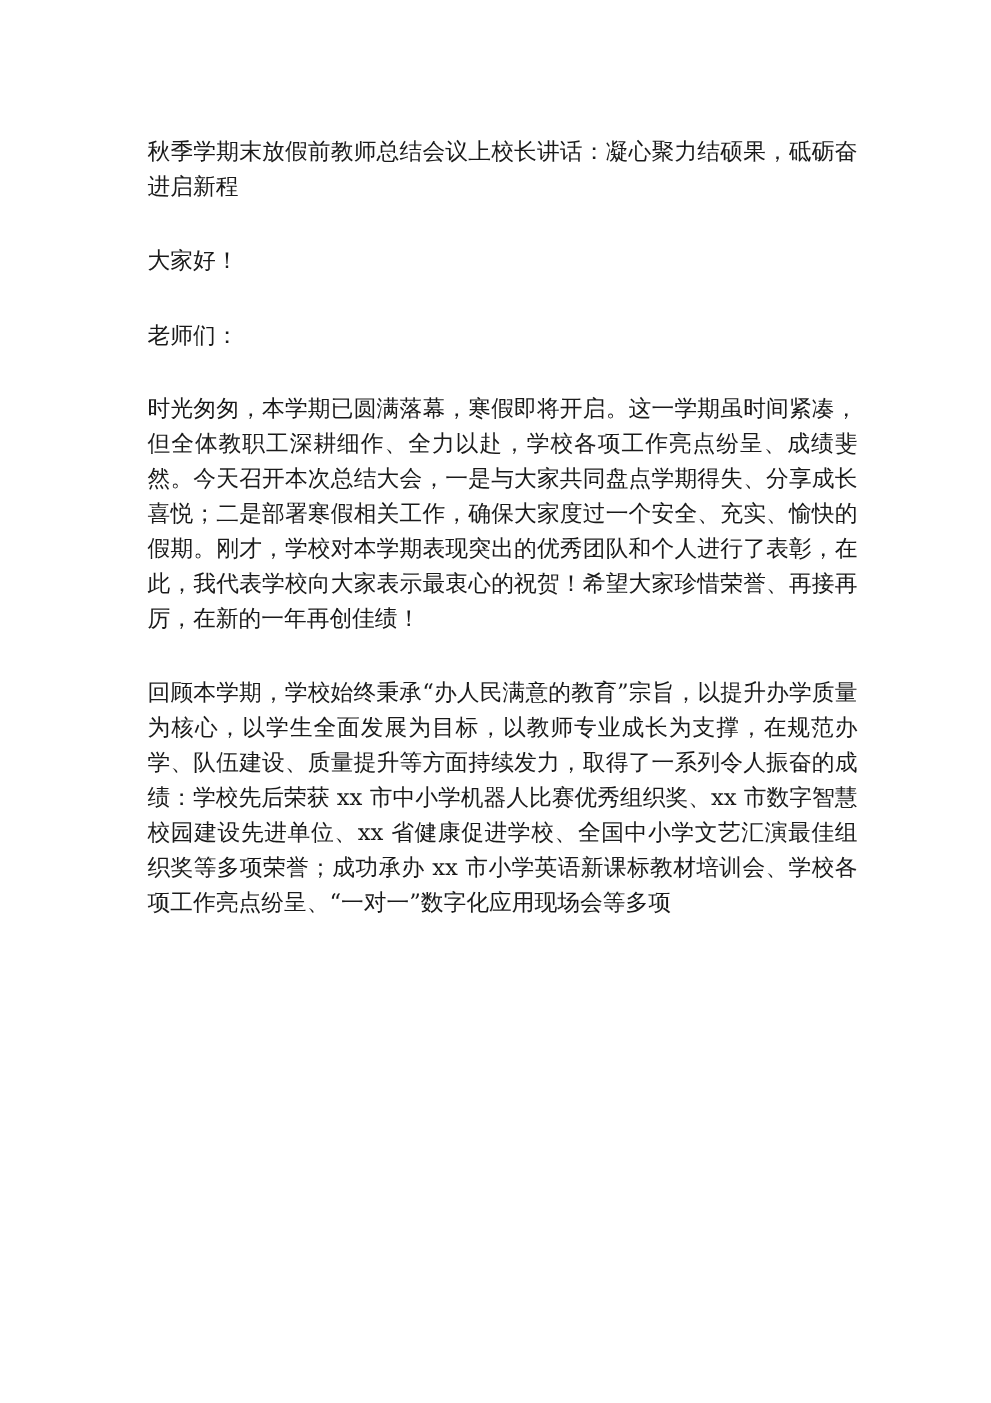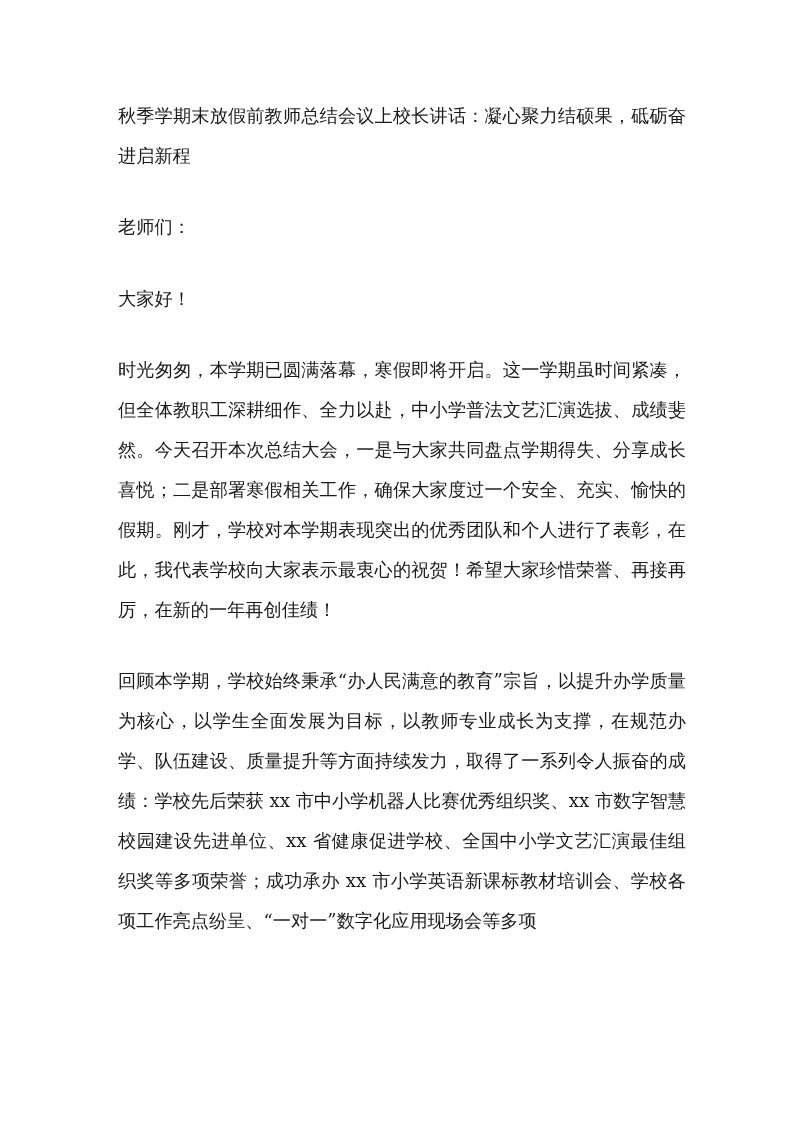--- a/index.html
+++ b/index.html
@@ -1,33 +1,33 @@
 <!DOCTYPE html>
 <html><head>
 <meta charset="utf-8">
 <style>
   html, body { margin: 0; padding: 0; background: #ffffff; }
   body { width: 793px; height: 1122px; position: relative; overflow: hidden; }
   .page {
     position: absolute;
     left: 118px;
-    top: 96px;
+    top: 108px;
     width: 568px;
     font-family: "DejaVu Serif", "Liberation Serif", serif;
     font-size: 18.2px;
-    line-height: 40px;
+    line-height: 28px;
     color: #1a1a1a;
     text-align: justify;
     text-justify: inter-character;
   }
   .para { margin: 0 0 31.3px 0; }
   .title { margin-bottom: 31.3px; }
 </style>
 </head>
 <body>
 
 <div class="page">
   <p class="para title">秋季学期末放假前教师总结会议上校长讲话：凝心聚力结硕果，砥砺奋进启新程</p>
+  <p class="para">大家好！</p>
   <p class="para">老师们：</p>
-  <p class="para">大家好！</p>
-  <p class="para">时光匆匆，本学期已圆满落幕，寒假即将开启。这一学期虽时间紧凑，但全体教职工深耕细作、全力以赴，中小学普法文艺汇演选拔、成绩斐然。今天召开本次总结大会，一是与大家共同盘点学期得失、分享成长喜悦；二是部署寒假相关工作，确保大家度过一个安全、充实、愉快的假期。刚才，学校对本学期表现突出的优秀团队和个人进行了表彰，在此，我代表学校向大家表示最衷心的祝贺！希望大家珍惜荣誉、再接再厉，在新的一年再创佳绩！</p>
+  <p class="para">时光匆匆，本学期已圆满落幕，寒假即将开启。这一学期虽时间紧凑，但全体教职工深耕细作、全力以赴，学校各项工作亮点纷呈、成绩斐然。今天召开本次总结大会，一是与大家共同盘点学期得失、分享成长喜悦；二是部署寒假相关工作，确保大家度过一个安全、充实、愉快的假期。刚才，学校对本学期表现突出的优秀团队和个人进行了表彰，在此，我代表学校向大家表示最衷心的祝贺！希望大家珍惜荣誉、再接再厉，在新的一年再创佳绩！</p>
   <p class="para">回顾本学期，学校始终秉承“办人民满意的教育”宗旨，以提升办学质量为核心，以学生全面发展为目标，以教师专业成长为支撑，在规范办学、队伍建设、质量提升等方面持续发力，取得了一系列令人振奋的成绩：学校先后荣获 xx 市中小学机器人比赛优秀组织奖、xx 市数字智慧校园建设先进单位、xx 省健康促进学校、全国中小学文艺汇演最佳组织奖等多项荣誉；成功承办 xx 市小学英语新课标教材培训会、学校各项工作亮点纷呈、“一对一”数字化应用现场会等多项</p>
 </div>
 
 </body></html>

